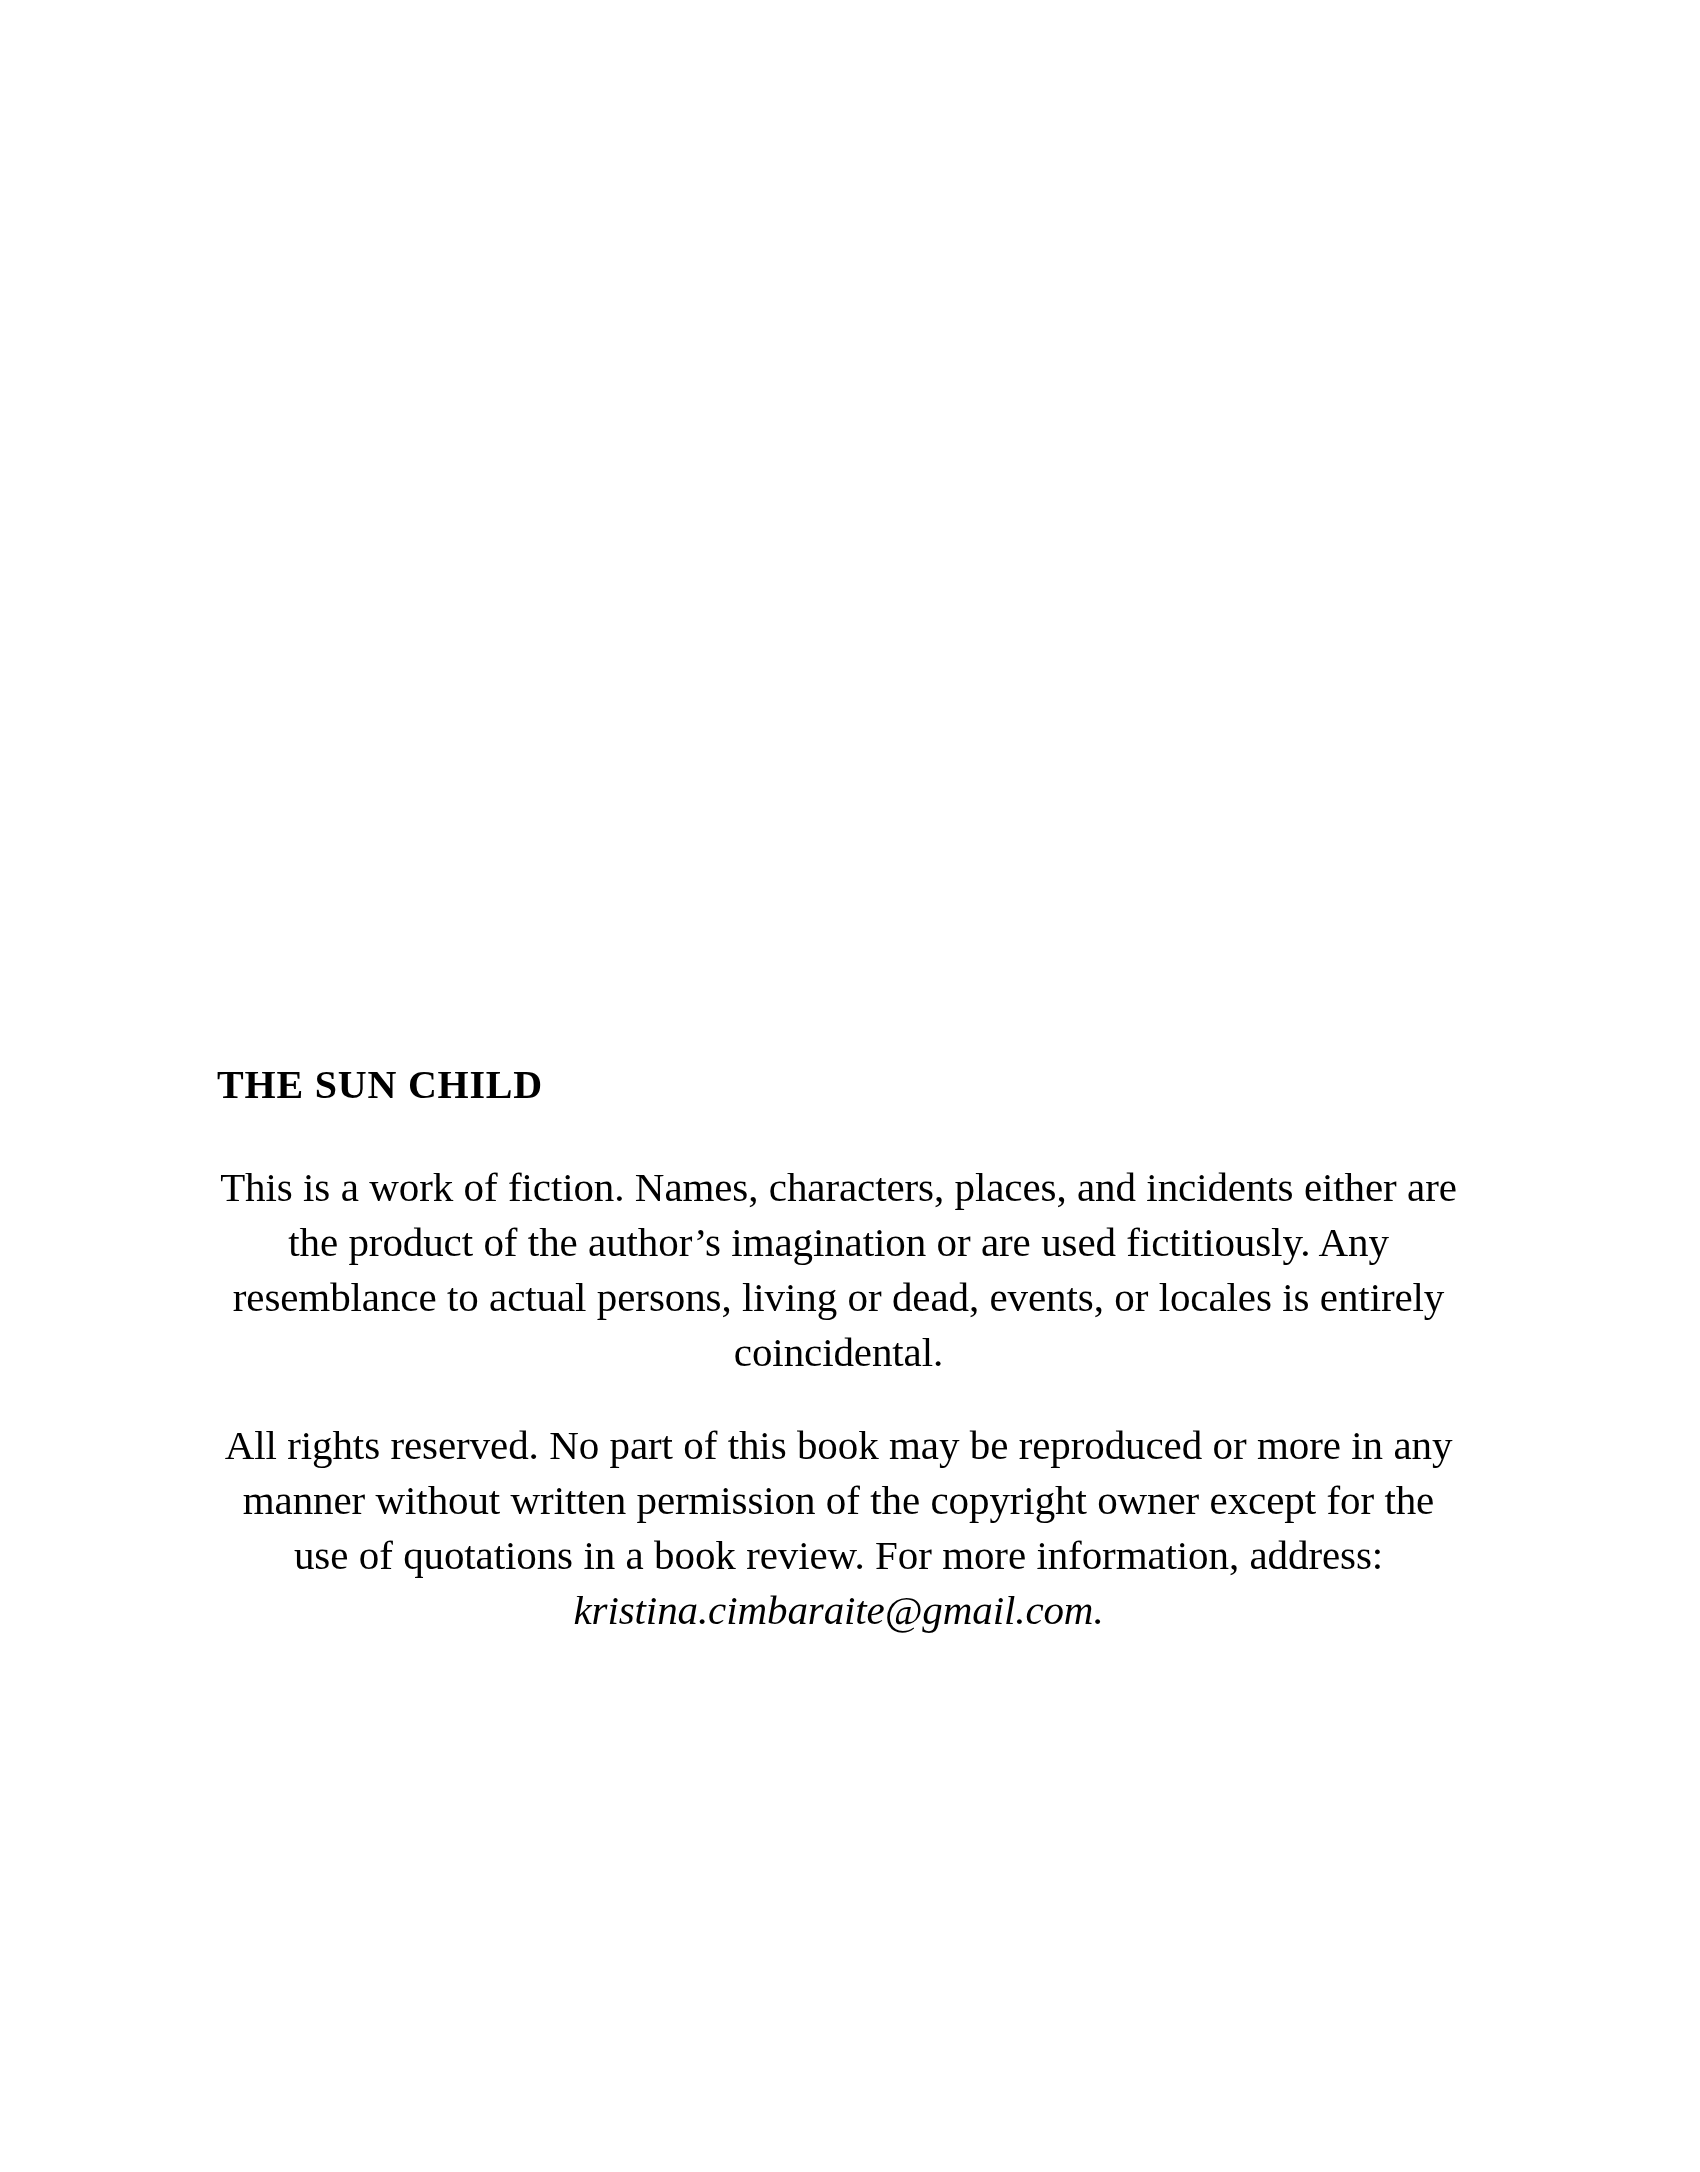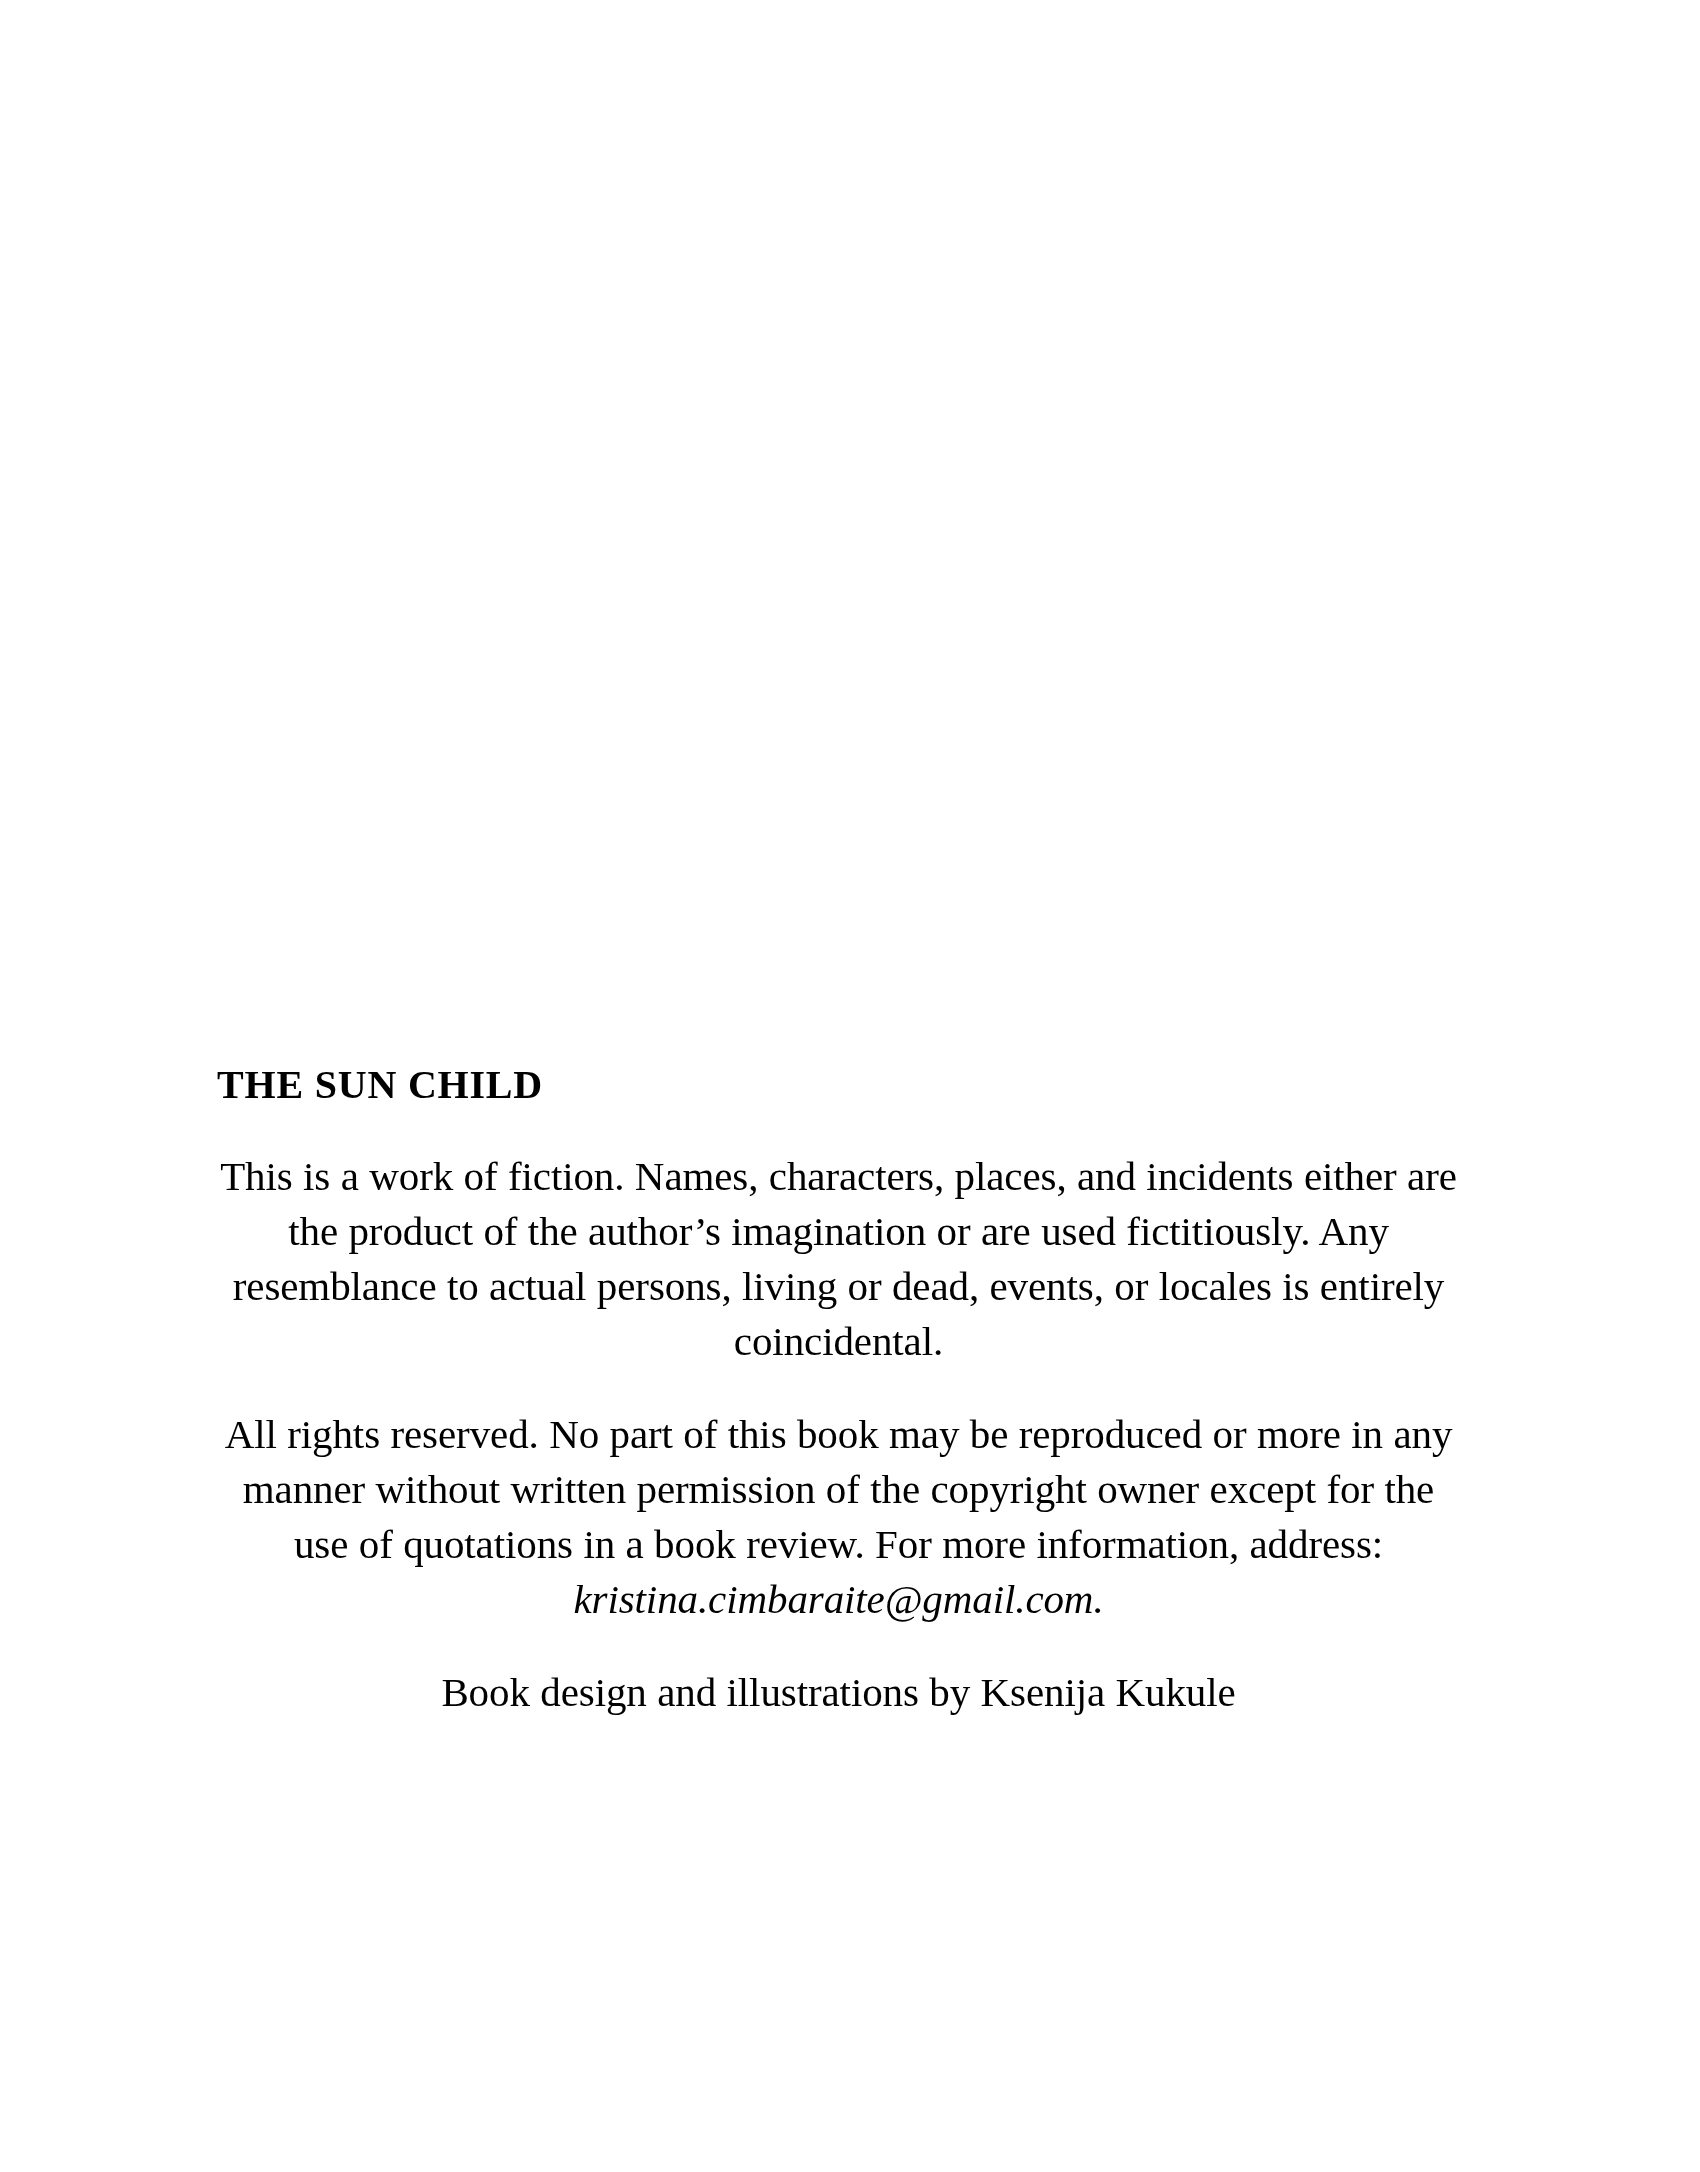--- a/index.html
+++ b/index.html
@@ -23,21 +23,21 @@
     left: 217px;
     top: 1060px;
     width: 1243px;
   }
   .book-title {
     font-family: "Liberation Serif", "DejaVu Serif", serif;
     font-size: 40px;
     font-weight: 700;
     letter-spacing: 0.8px;
     line-height: 49px;
-    margin: 0 0 40px 0;
+    margin: 0 0 51px 0;
     white-space: nowrap;
   }
   .para {
     font-size: 41px;
     font-weight: 400;
     line-height: 55px;
     margin: 0 0 38px 0;
     letter-spacing: -0.1px;
     text-align: center;
     word-spacing: 0.3px;
@@ -59,19 +59,18 @@
 
   <div class="copyright-block">
 
     <h1 class="book-title">THE SUN CHILD</h1>
 
     <p class="para">This is a work of fiction. Names, characters, places, and incidents either are the product of the author’s imagination or are used fictitiously. Any resemblance to actual persons, living or dead, events, or locales is entirely coincidental.</p>
 
 
     <p class="para"><span>All rights reserved. No part of this book may be reproduced or more in any manner without written permission of the copyright owner except for the use of quotations in a book review. For more information, address: </span><span class="email">kristina.cimbaraite@gmail.com.</span></p>
 
-    <p class="para single-line">Book design and illustrations by Ksenija Kukule</p>
 
 
   </div>
 
 </div>
 
 
 </body></html>

